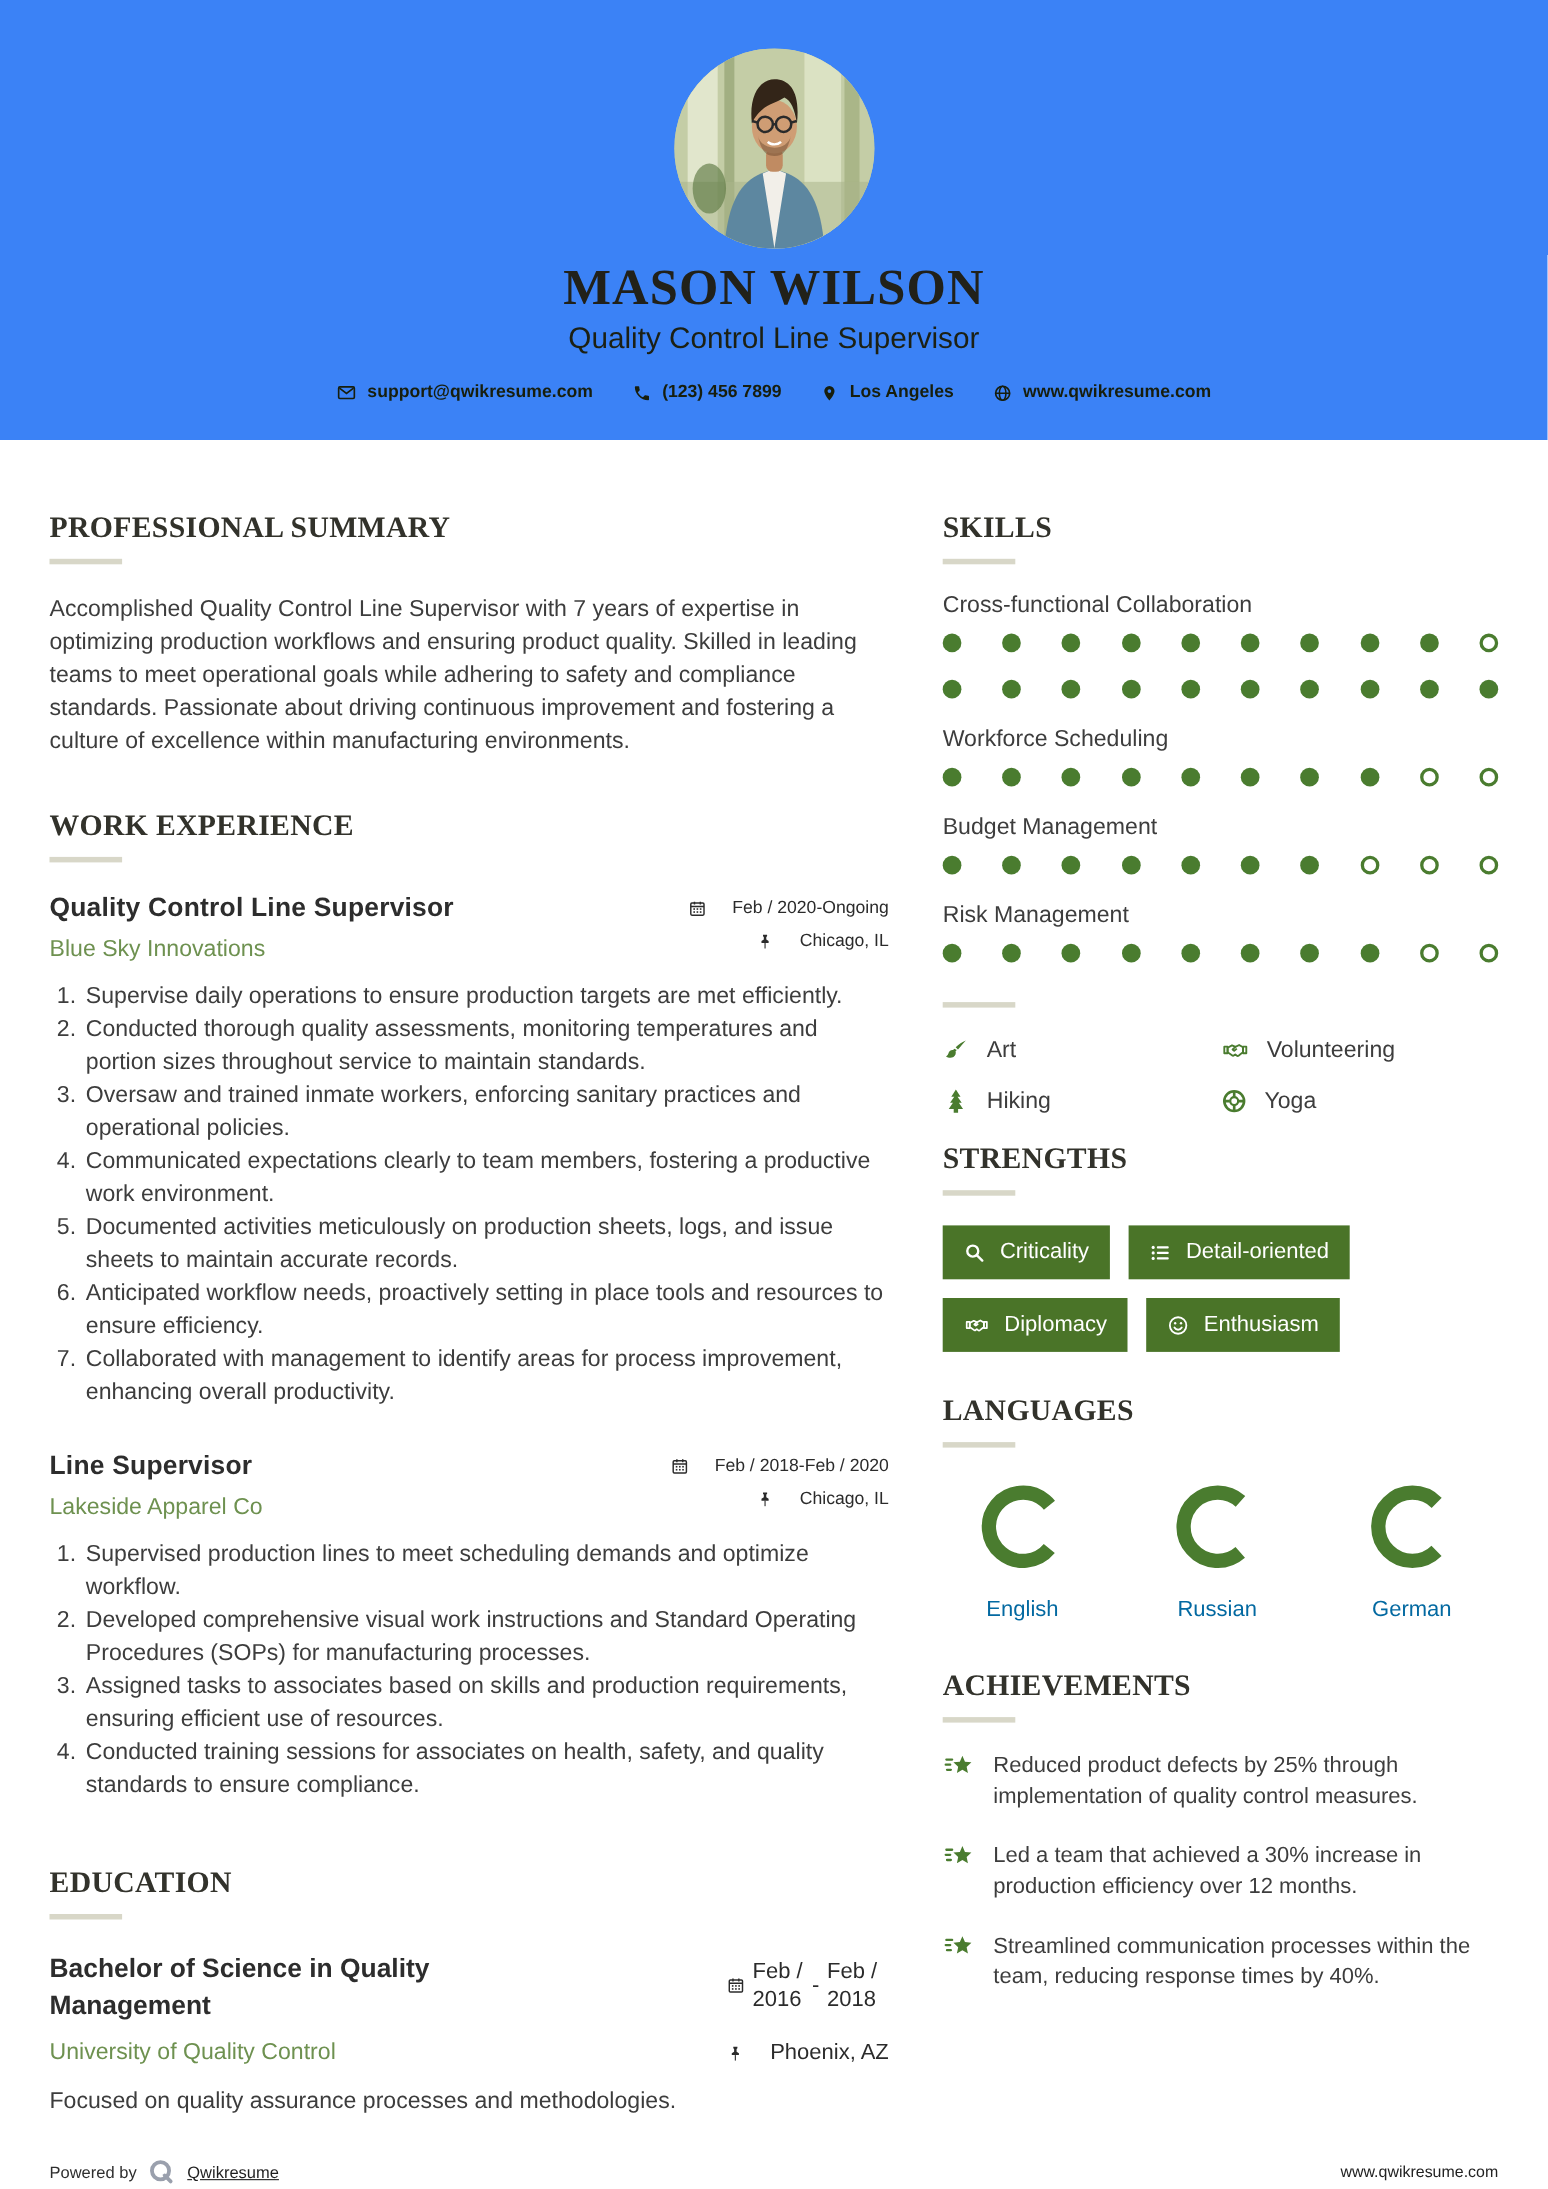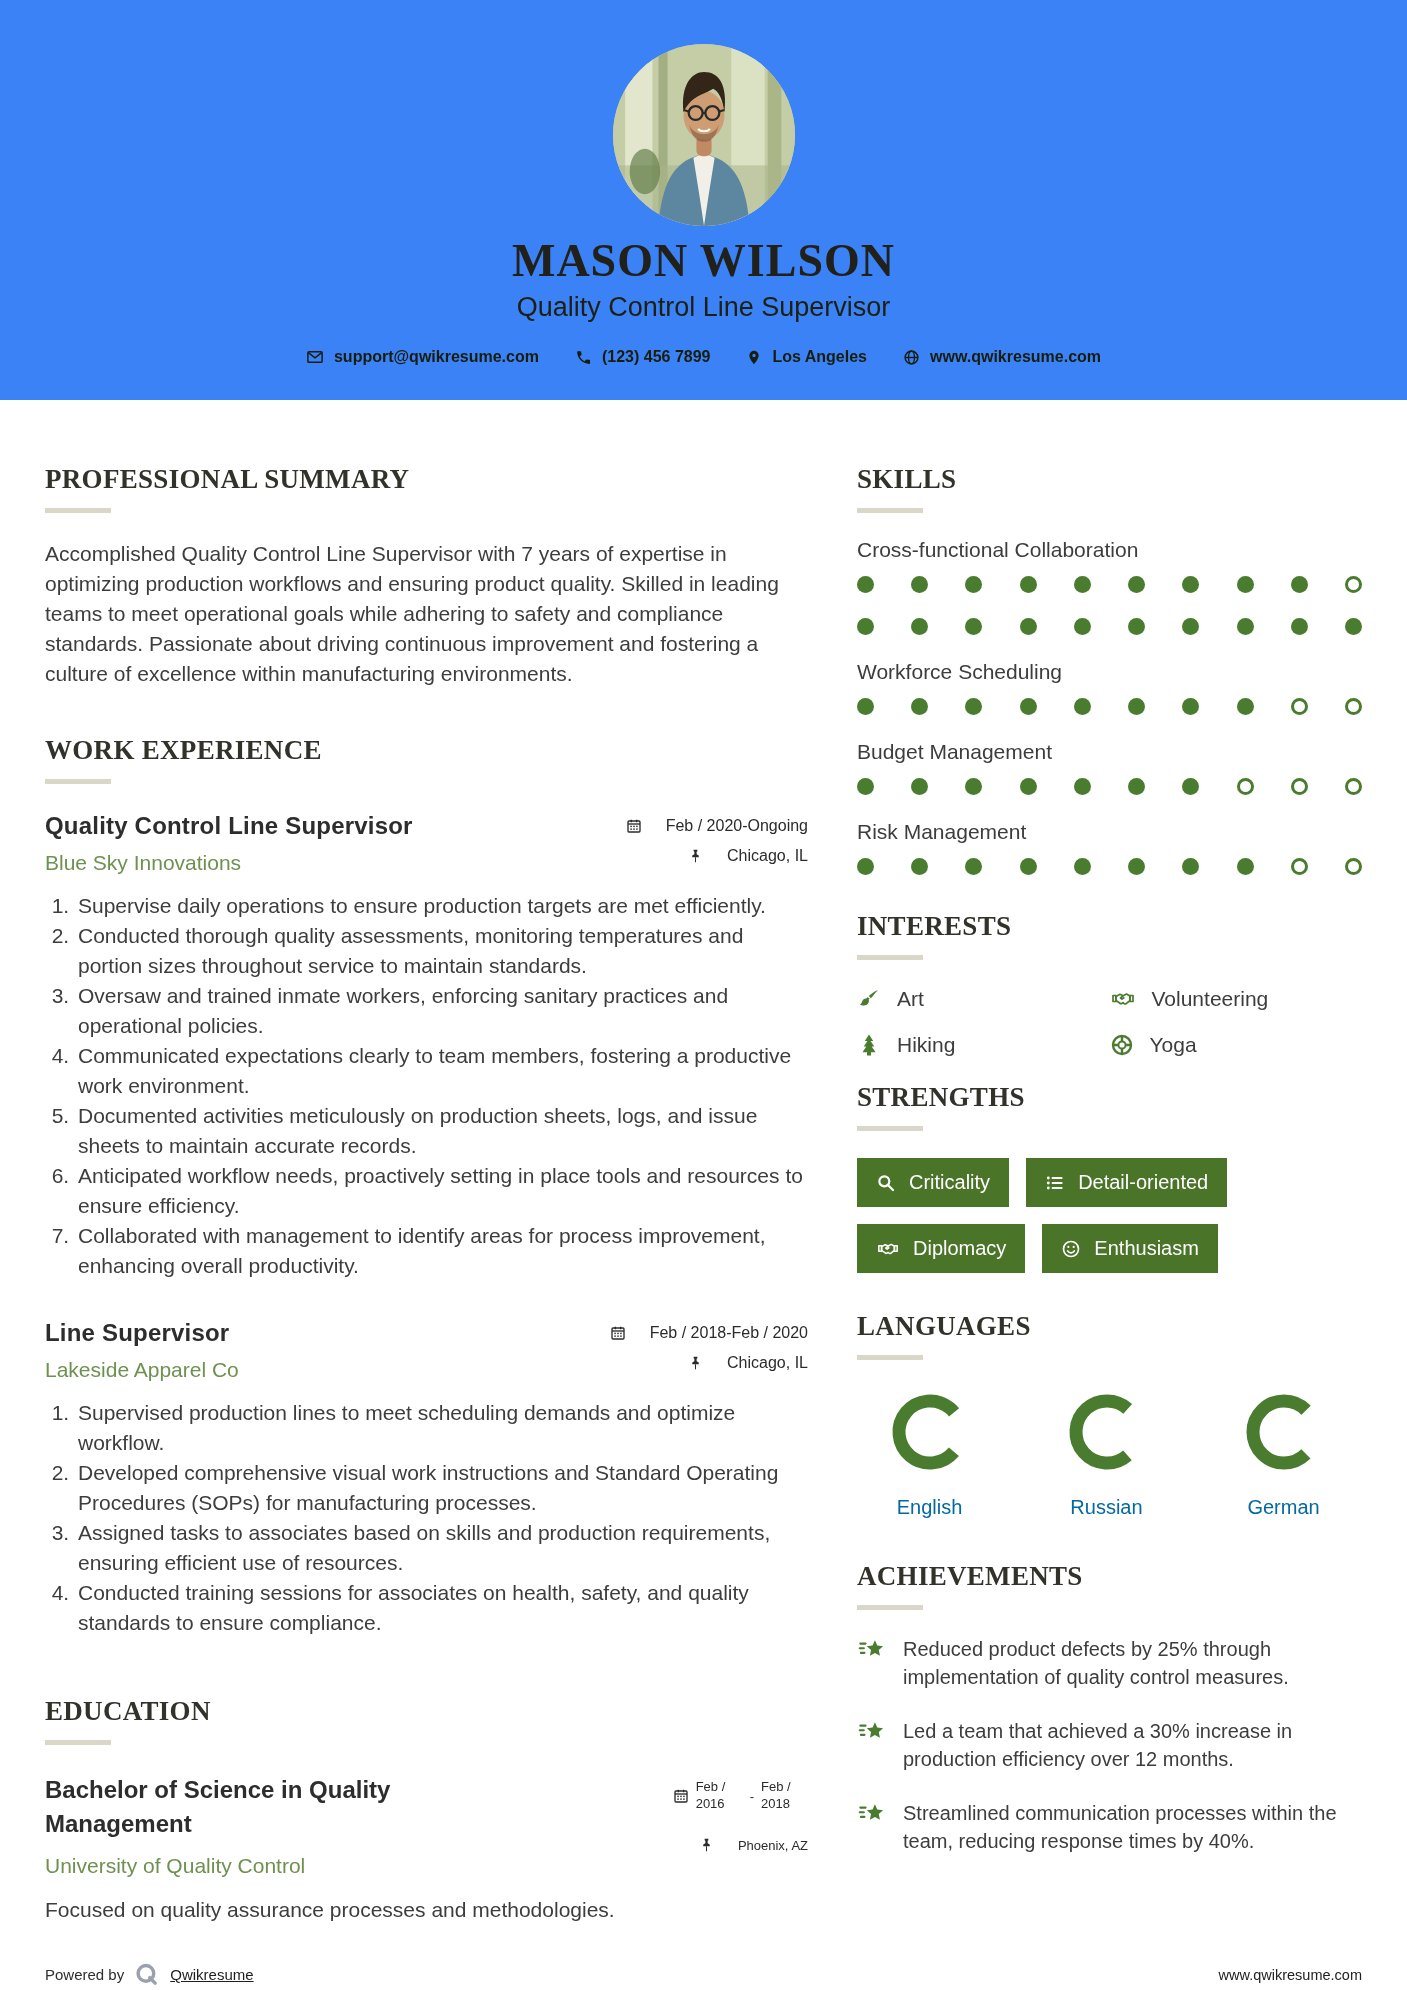--- a/index.html
+++ b/index.html
@@ -42,21 +42,21 @@
   .job-meta { display:flex; flex-direction:column; align-items:flex-end; gap:12px; padding-top:5px; font-size:16px; font-weight:500; color:#2b2b2b; }
   .meta-row { display:flex; align-items:center; gap:24px; }
   .job-bullets { margin-top:16px; padding-left:30px; font-size:21px; line-height:1.43; color:#3d3d3d; }
   .job-bullets li { padding-left:3px; }
 
   .education { margin-top:58px; }
   .edu-row { display:flex; justify-content:space-between; margin-top:28px; }
   .edu-degree { width:430px; font-size:24px; font-weight:600; line-height:1.4; color:#2d2d2d; }
   .edu-school { font-size:21px; color:#6e9150; margin-top:13px; }
   .edu-note { font-size:21px; color:#3d3d3d; margin-top:20px; }
-  .edu-meta { display:flex; flex-direction:column; align-items:flex-end; gap:24px; padding-top:6px; font-size:13px; font-weight:500; color:#2b2b2b; }
+  .edu-meta { display:flex; flex-direction:column; gap:24px; padding-top:6px; font-size:20px; font-weight:500; color:#2b2b2b; }
   .edu-dates { display:flex; align-items:center; gap:7px; }
   .edu-date-part { display:inline-block; width:47px; line-height:1.3; }
 
   
   .skill { margin-top:25px; }
   .skill-name { font-size:21px; color:#3d3d3d; }
   .skill-dots { display:flex; justify-content:space-between; margin-top:14px; }
   .dot { width:17px; height:17px; border-radius:50%; background:#4a7c2f; }
   .dot.empty { background:#fff; border:3px solid #4a7c2f; }
 
@@ -412,21 +412,20 @@
             <span class="dot"></span>
             <span class="dot"></span>
             <span class="dot"></span>
             <span class="dot empty"></span>
             <span class="dot empty"></span>
           </div>
       </div>
     </div>
 
     <div class="interests">
-      <div class="sec-heading">INTERESTS</div>
       <div class="sec-rule"></div>
       <div class="interest-grid">
         <div class="interest">
           <svg class="icon green-ic" width="24" height="24" viewBox="0 0 24 24">
               <use href="#sym-brush"></use>
             </svg>
           <span>Art</span>
         </div>
         <div class="interest">
           <svg class="icon green-ic" width="26" height="24" viewBox="0 0 24 24">

